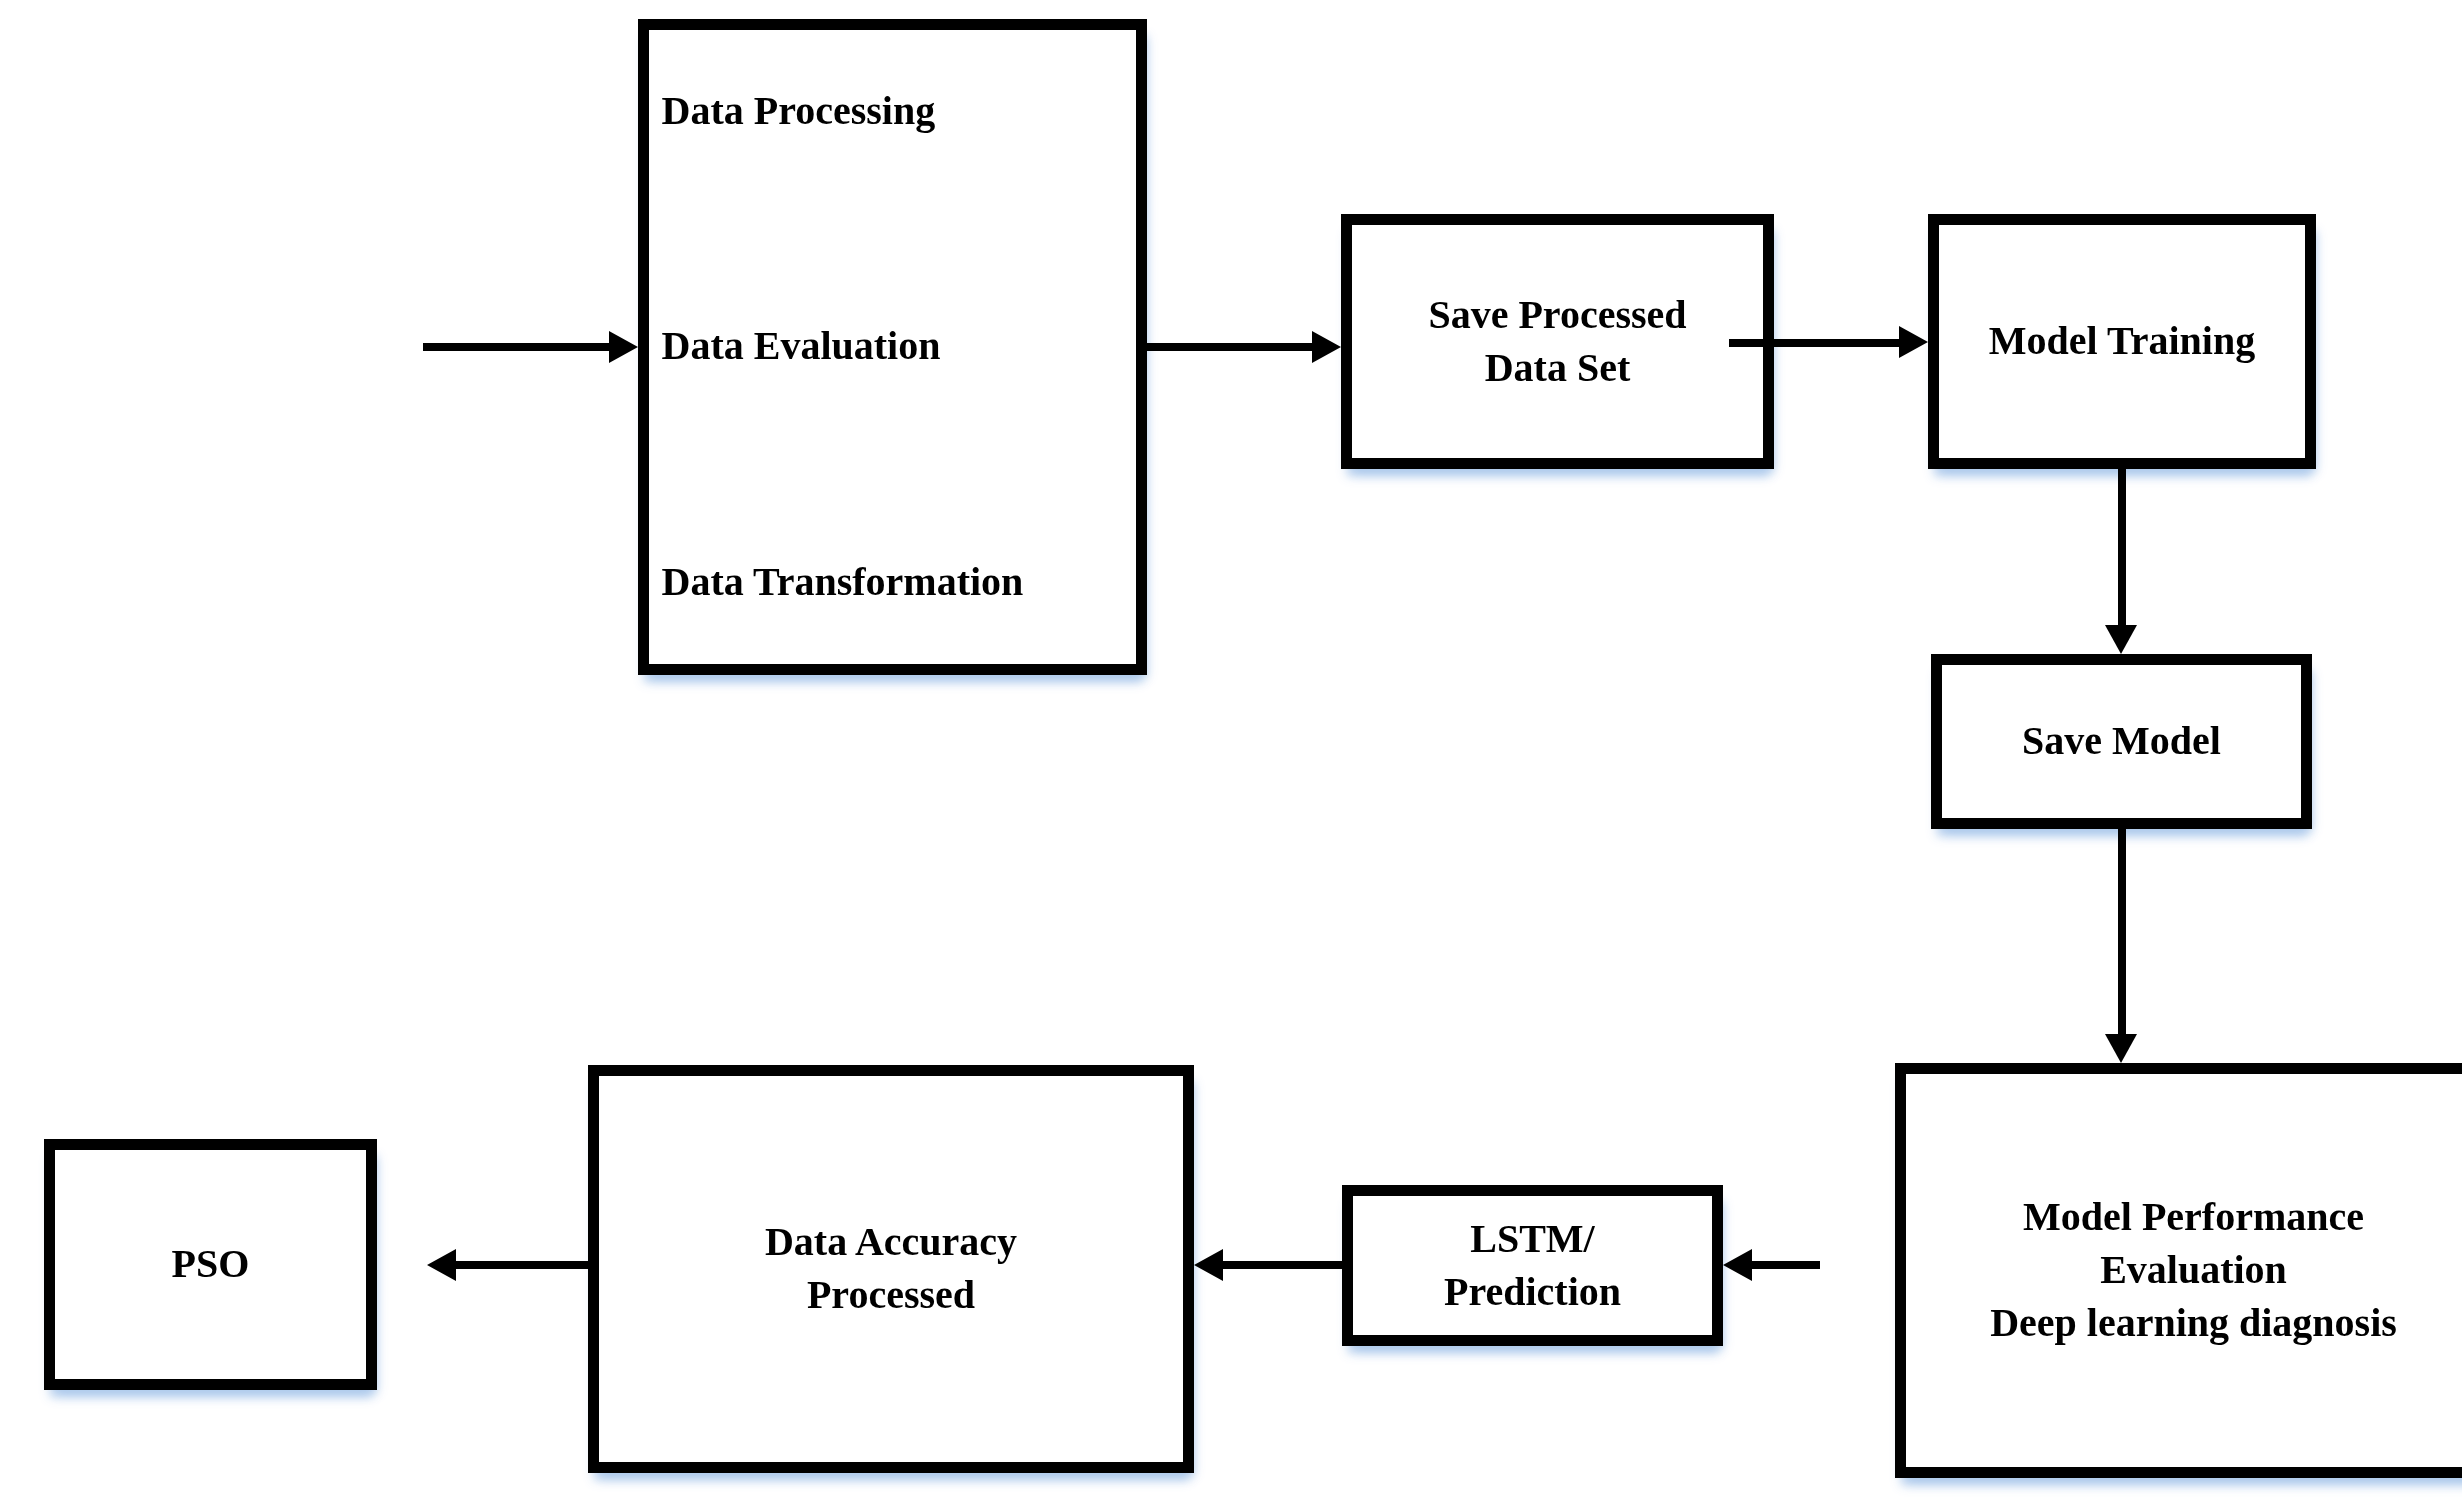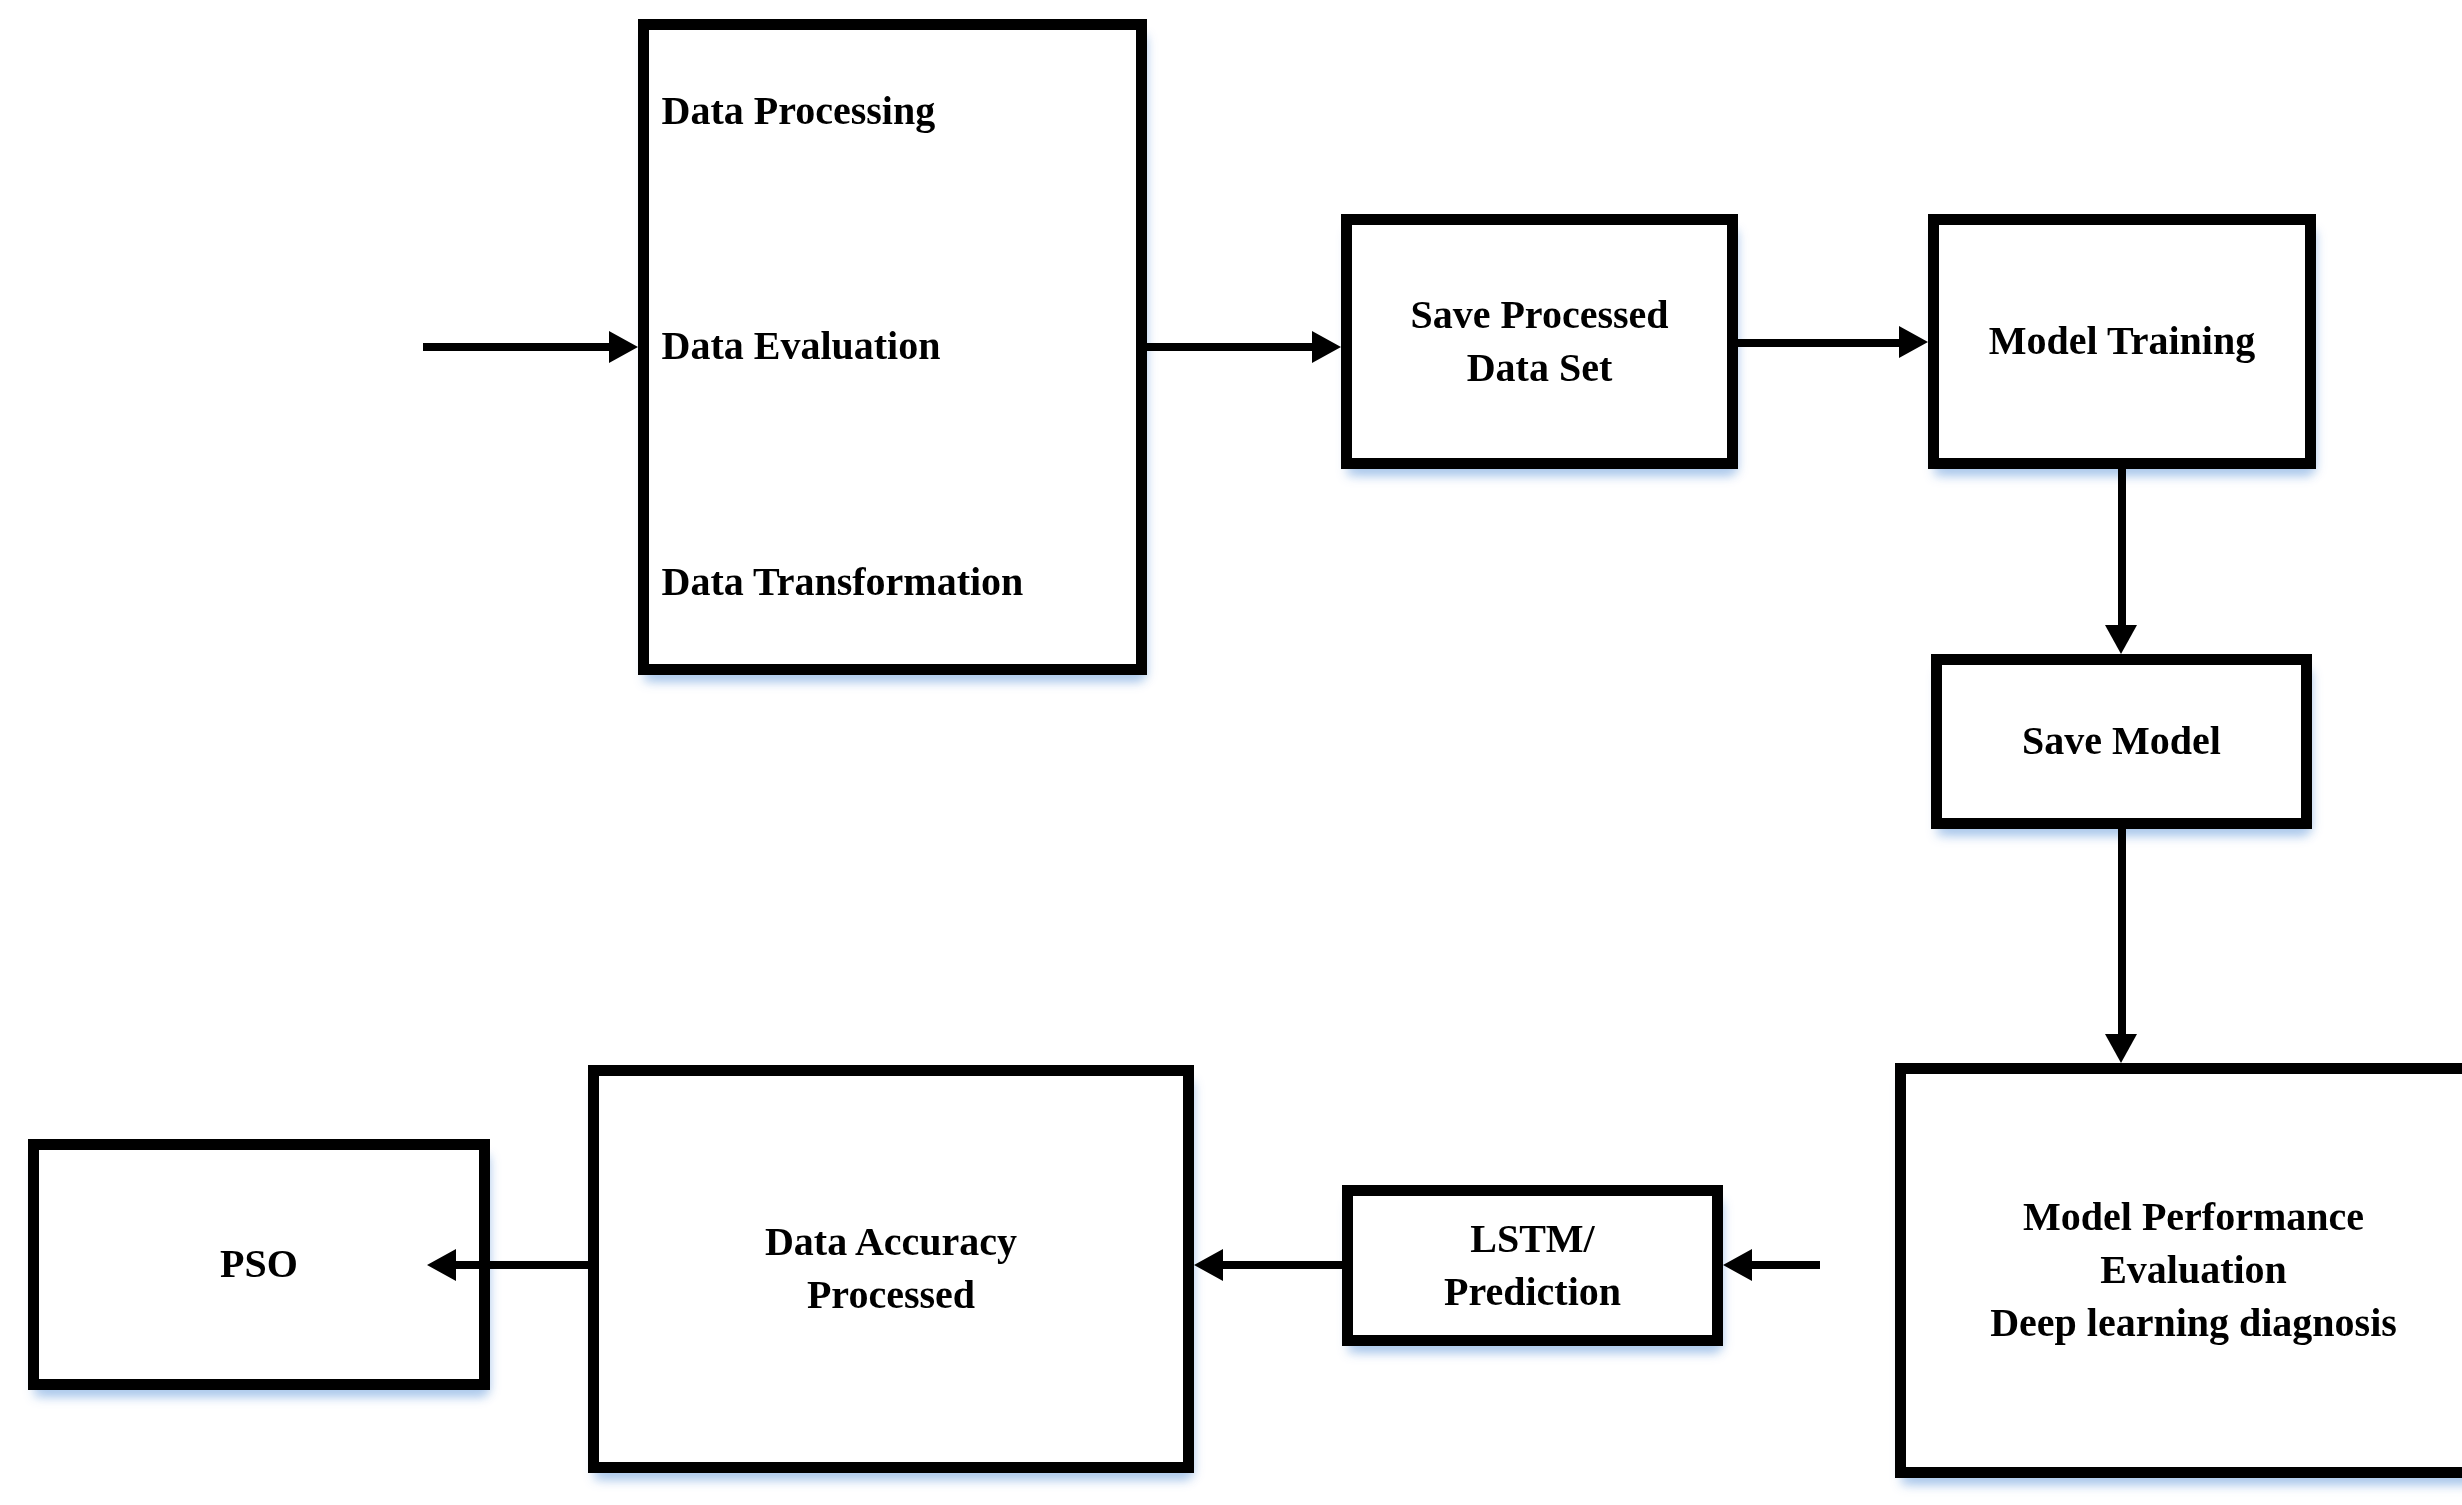--- a/index.html
+++ b/index.html
@@ -36,27 +36,27 @@
   .node span{display:block;}
   .node.list{
     justify-content:space-between;
     align-items:flex-start;
     text-align:left;
     padding:55px 14px 55px 12.5px;
   }
   
   #n-raw-data        {left:44px;   top:219px;  width:379px; height:257px;}
   #n-data-processing {left:638px;  top:18.7px;   width:509px; height:656px;}
-  #n-save-processed  {left:1341px; top:214px;  width:397px; height:255px;}
+  #n-save-processed  {left:1341px; top:214px;  width:433px; height:255px;}
   #n-model-training  {left:1928px; top:214px;  width:388px; height:255px;}
   #n-save-model      {left:1931px; top:654px;  width:381px; height:175px;}
   #n-model-perf      {left:1895px; top:1063px; width:597px; height:415px;}
   #n-lstm            {left:1342px; top:1185px; width:381px; height:161px;}
   #n-data-accuracy   {left:588px;  top:1065px; width:606px; height:408px;}
-  #n-pso             {left:28px;   top:1139px; width:462px; height:251px;font-family:Liberation Serif, serif;}
+  #n-pso             {left:44px;   top:1139px; width:333px; height:251px;font-family:Liberation Serif, serif;}
 
   
   .aline{position:absolute;background:var(--line);}
   .aline.h{height:8.3px;}
   .aline.v{width:8.3px;}
   .ahead{position:absolute;width:0;height:0;}
   .ahead.right{border-top:16.6px solid transparent;border-bottom:16.6px solid transparent;border-left:29px solid var(--line);}
   .ahead.left {border-top:16.6px solid transparent;border-bottom:16.6px solid transparent;border-right:29px solid var(--line);}
   .ahead.down {border-left:16.6px solid transparent;border-right:16.6px solid transparent;border-top:29px solid var(--line);}
 </style>

